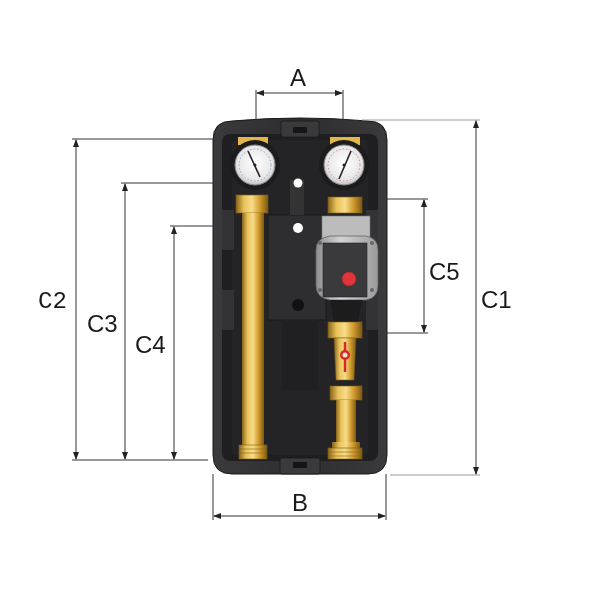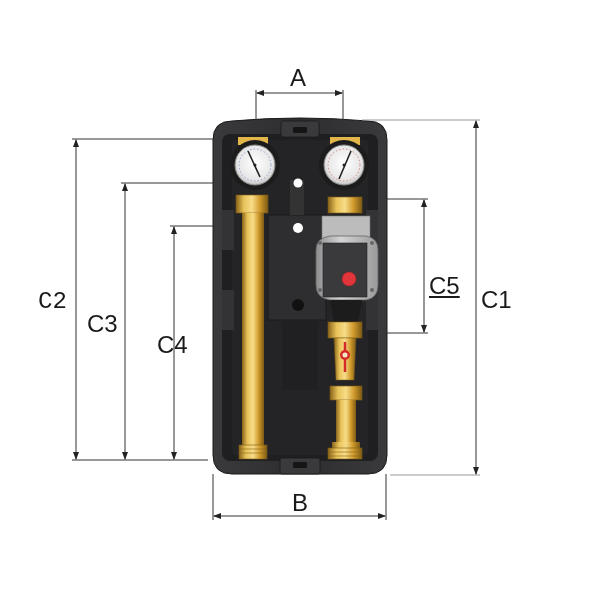--- a/index.html
+++ b/index.html
@@ -152,15 +152,15 @@
       <line x1="170" y1="226" x2="213" y2="226"></line>
       <line x1="174" y1="227" x2="174" y2="459" marker-end="url(#arr)" marker-start="url(#arrS)"></line>
     </g>
   </svg>
 
   <span class="dim-label" style="left:290px; top:66px;">A</span>
   <span class="dim-label" style="left:292px; top:491px;">B</span>
   <span class="dim-label" style="left:481px; top:288px;">C1</span>
   <span class="dim-label" style="left:38px; top:290px;font-family:Liberation Mono, monospace;">C2</span>
   <span class="dim-label" style="left:87px; top:312px;text-align:right;">C3</span>
-  <span class="dim-label" style="left:135px; top:333px;margin-left:22px;">C4</span>
-  <span class="dim-label" style="left:429px; top:274px;text-decoration:underline;">C5</span>
+  <span class="dim-label" style="left:135px; top:333px;">C4</span>
+  <span class="dim-label" style="left:429px; top:260px;">C5</span>
 </div>
 
 </body></html>

